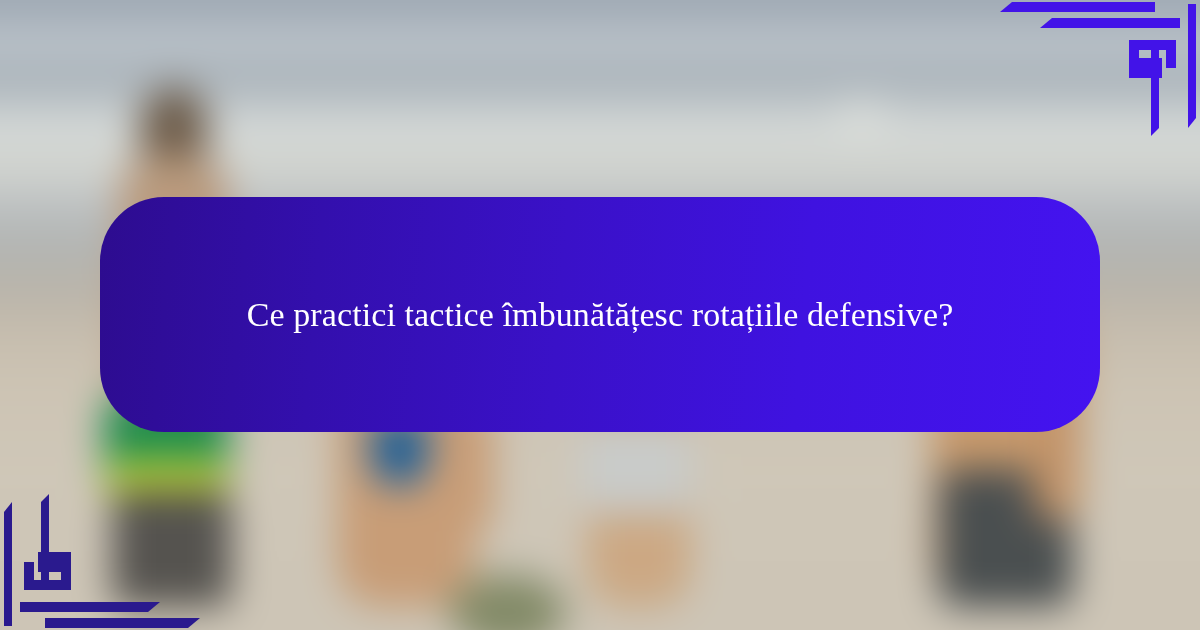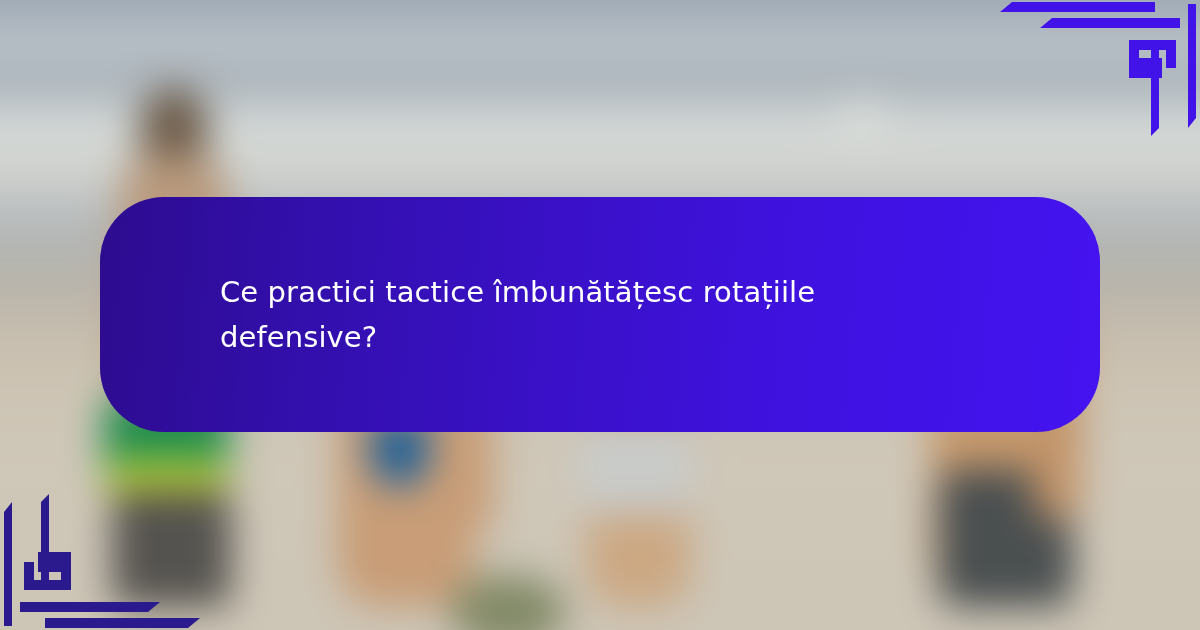--- a/index.html
+++ b/index.html
@@ -89,25 +89,26 @@
     border-radius: 64px;
     background: linear-gradient(95deg, #2d0c8f 0%, #330fad 22%, #3a11c8 46%, #3f12e0 70%, #4413f0 100%);
     display: flex;
     align-items: center;
     justify-content: center;
     box-sizing: border-box;
     padding: 18px 54px;
   }
   .pill-text {
     color: #ffffff;
-    font-size: 29px;
+    font-size: 34px;
     line-height: 1.52;
     font-weight: 400;
     letter-spacing: .1px;
     max-width: 760px;
+    font-family: Liberation Serif, serif;
   }
 
   
   .deco {
     position: absolute;
     pointer-events: none;
   }
   .deco-tr { right: 0; top: 0; width: 210px; height: 150px; }
   .deco-bl { left: 0; bottom: 0; width: 210px; height: 150px; transform: rotate(180deg); }
 </style>

